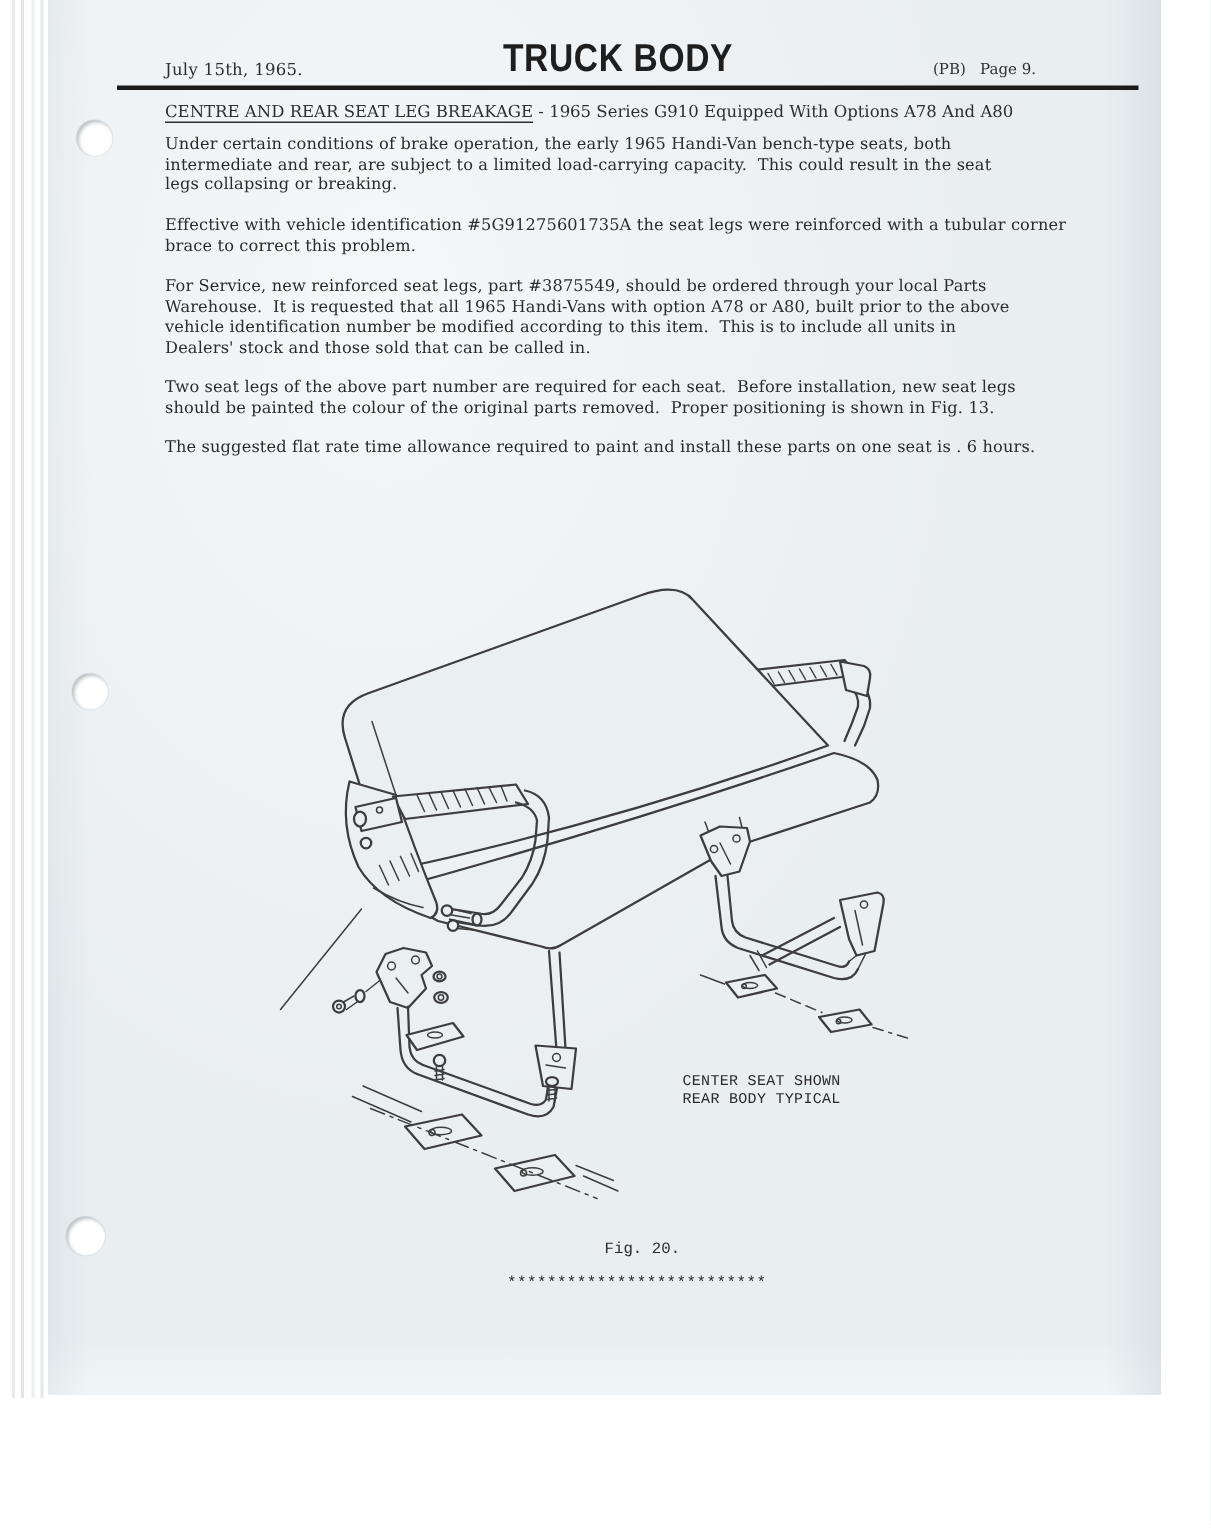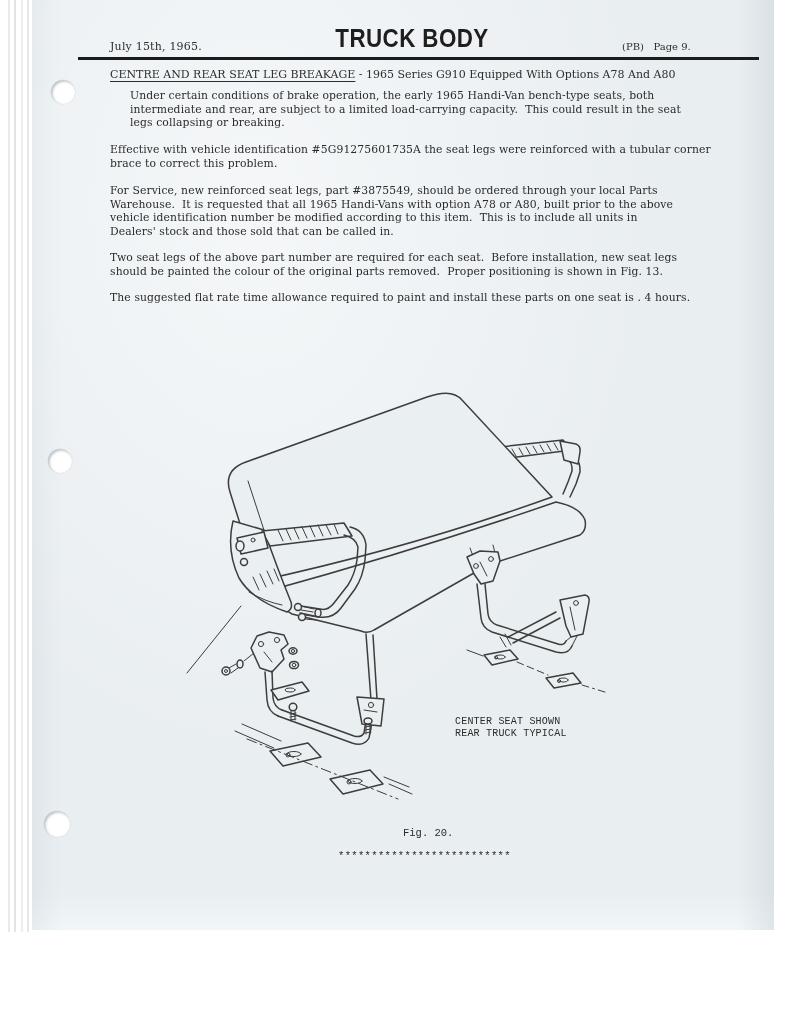--- a/index.html
+++ b/index.html
@@ -31,21 +31,21 @@
                  font-size:26px; line-height:27px; color:#1e1e1e;
                  transform:scaleX(0.86); transform-origin:center; letter-spacing:0.5px; }
   .page-ref    { left:590px; top:41px; font-size:10px; }
   .head-rule   { position:absolute; left:46px; top:57px; width:681px; height:2.6px; background:#1b1b1b; }
 
   .subject     { left:78px; top:68px; font-size:11px; }
   .subject .u  { text-decoration:underline; text-underline-offset:3px; text-decoration-thickness:1px; }
 
   .para { position:absolute; left:78px; font-size:10.8px; line-height:13.5px;
           white-space:pre-wrap; letter-spacing:0.1px; color:#2b2b2b; }
-  .p1 { top:89px;margin-left:20px; }  .p2 { top:143px; } .p3 { top:184px; }
+  .p1 { top:89px; }  .p2 { top:143px; } .p3 { top:184px; }
   .p4 { top:251px; } .p5 { top:291px; }
 
   .seat-note  { left:423px; top:716px; font-size:10px; line-height:12px;
                 color:#2b2b2b; letter-spacing:0.2px; }
   .fig-label  { left:371px; top:827px; font-size:10.5px; color:#2b2b2b; }
   .asterisks  { left:306px; top:850px; font-size:10.5px; letter-spacing:0.35px; color:#2b2b2b; }
 
   .hole { position:absolute; background:#ffffff; border-radius:50%;
           box-shadow: inset 1.5px 1.5px 2.5px rgba(130,142,148,0.55),
                       0 0 0 0.5px rgba(185,195,200,0.35); }
@@ -83,21 +83,21 @@
 intermediate and rear, are subject to a limited load-carrying capacity.  This could result in the seat
 legs collapsing or breaking.</div>
   <div class="para p2">Effective with vehicle identification #5G91275601735A the seat legs were reinforced with a tubular corner
 brace to correct this problem.</div>
   <div class="para p3">For Service, new reinforced seat legs, part #3875549, should be ordered through your local Parts
 Warehouse.  It is requested that all 1965 Handi-Vans with option A78 or A80, built prior to the above
 vehicle identification number be modified according to this item.  This is to include all units in
 Dealers' stock and those sold that can be called in.</div>
   <div class="para p4">Two seat legs of the above part number are required for each seat.  Before installation, new seat legs
 should be painted the colour of the original parts removed.  Proper positioning is shown in Fig. 13.</div>
-  <div class="para p5">The suggested flat rate time allowance required to paint and install these parts on one seat is . 4 hours.</div>
+  <div class="para p5">The suggested flat rate time allowance required to paint and install these parts on one seat is . 6 hours.</div>
 
   <svg class="figure-svg" width="440" height="424" viewBox="180 384 440 424">
 
     <path d="M 573,455 Q 581,462 580,472 L 576,484 L 570,497"></path>
     <path d="M 566,457 Q 573,463 572,471 L 568,482 L 563,494"></path>
 
     <path class="f" d="M 500,447 L 563,440 L 572,450 L 509,458 Z"></path>
     <path class="f" d="M 560,441 L 576,444 Q 581,446 580,452 L 578,464 L 564,460 Z"></path>
     <path class="thin" d="M 512,449 L 516,456 M 519,448 L 523,455 M 526,447 L 530,454 M 533,446 L 537,453 M 540,445 L 544,452 M 547,444 L 551,451 M 554,443 L 558,450"></path>
 
@@ -180,17 +180,17 @@
     <circle class="thin" cx="288" cy="755" r="2"></circle>
     <path class="f" d="M 330,779 L 370,770 L 383,784 L 343,794 Z"></path>
     <ellipse class="thin" cx="355" cy="781" rx="7" ry="2.5"></ellipse>
     <circle class="thin" cx="349" cy="782" r="2"></circle>
     <path class="thin" d="M 242,724 L 281,741 M 235,731 L 274,748"></path>
     <path class="thin" stroke-dasharray="10 4 2 4" d="M 247,739 L 398,799"></path>
     <path class="thin" d="M 384,777 L 409,787 M 389,784 L 412,794"></path>
   </svg>
 
   <div class="abs mono seat-note" style="white-space:pre;">CENTER SEAT SHOWN
-REAR TRUCK TYPICAL</div>
+REAR BODY TYPICAL</div>
   <div class="abs mono fig-label">Fig. 20.</div>
   <div class="abs mono asterisks">**************************</div>
 
 </div>
 
 </body></html>

